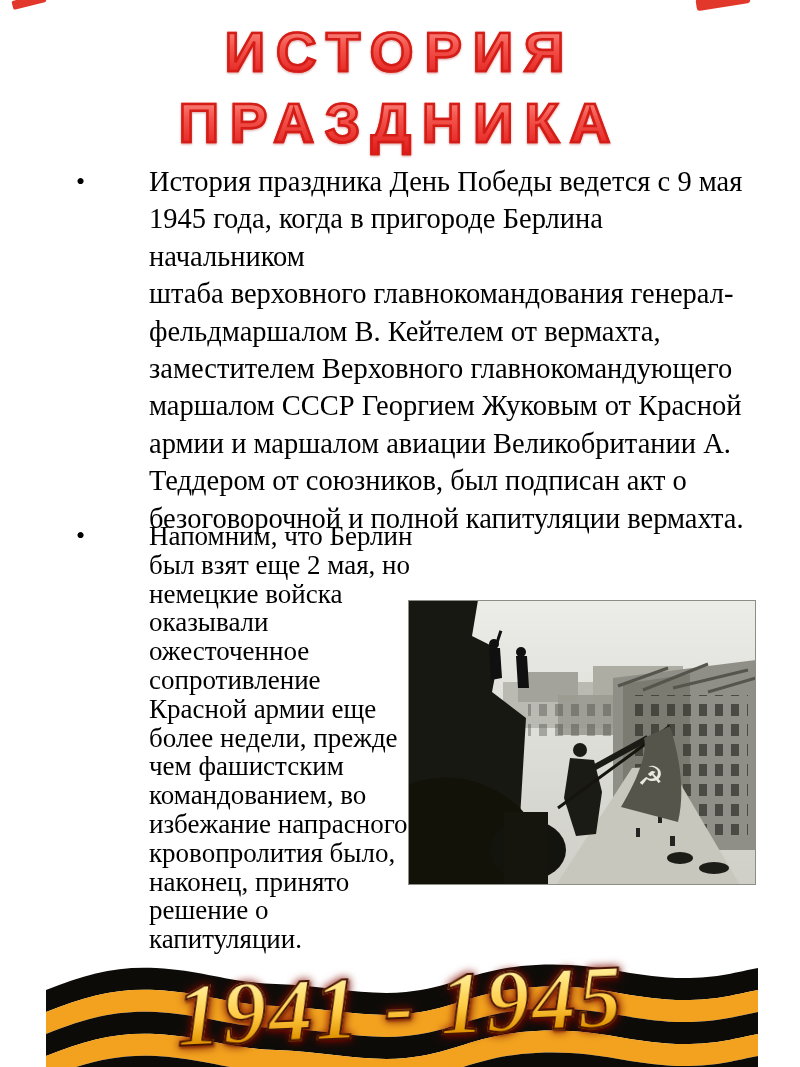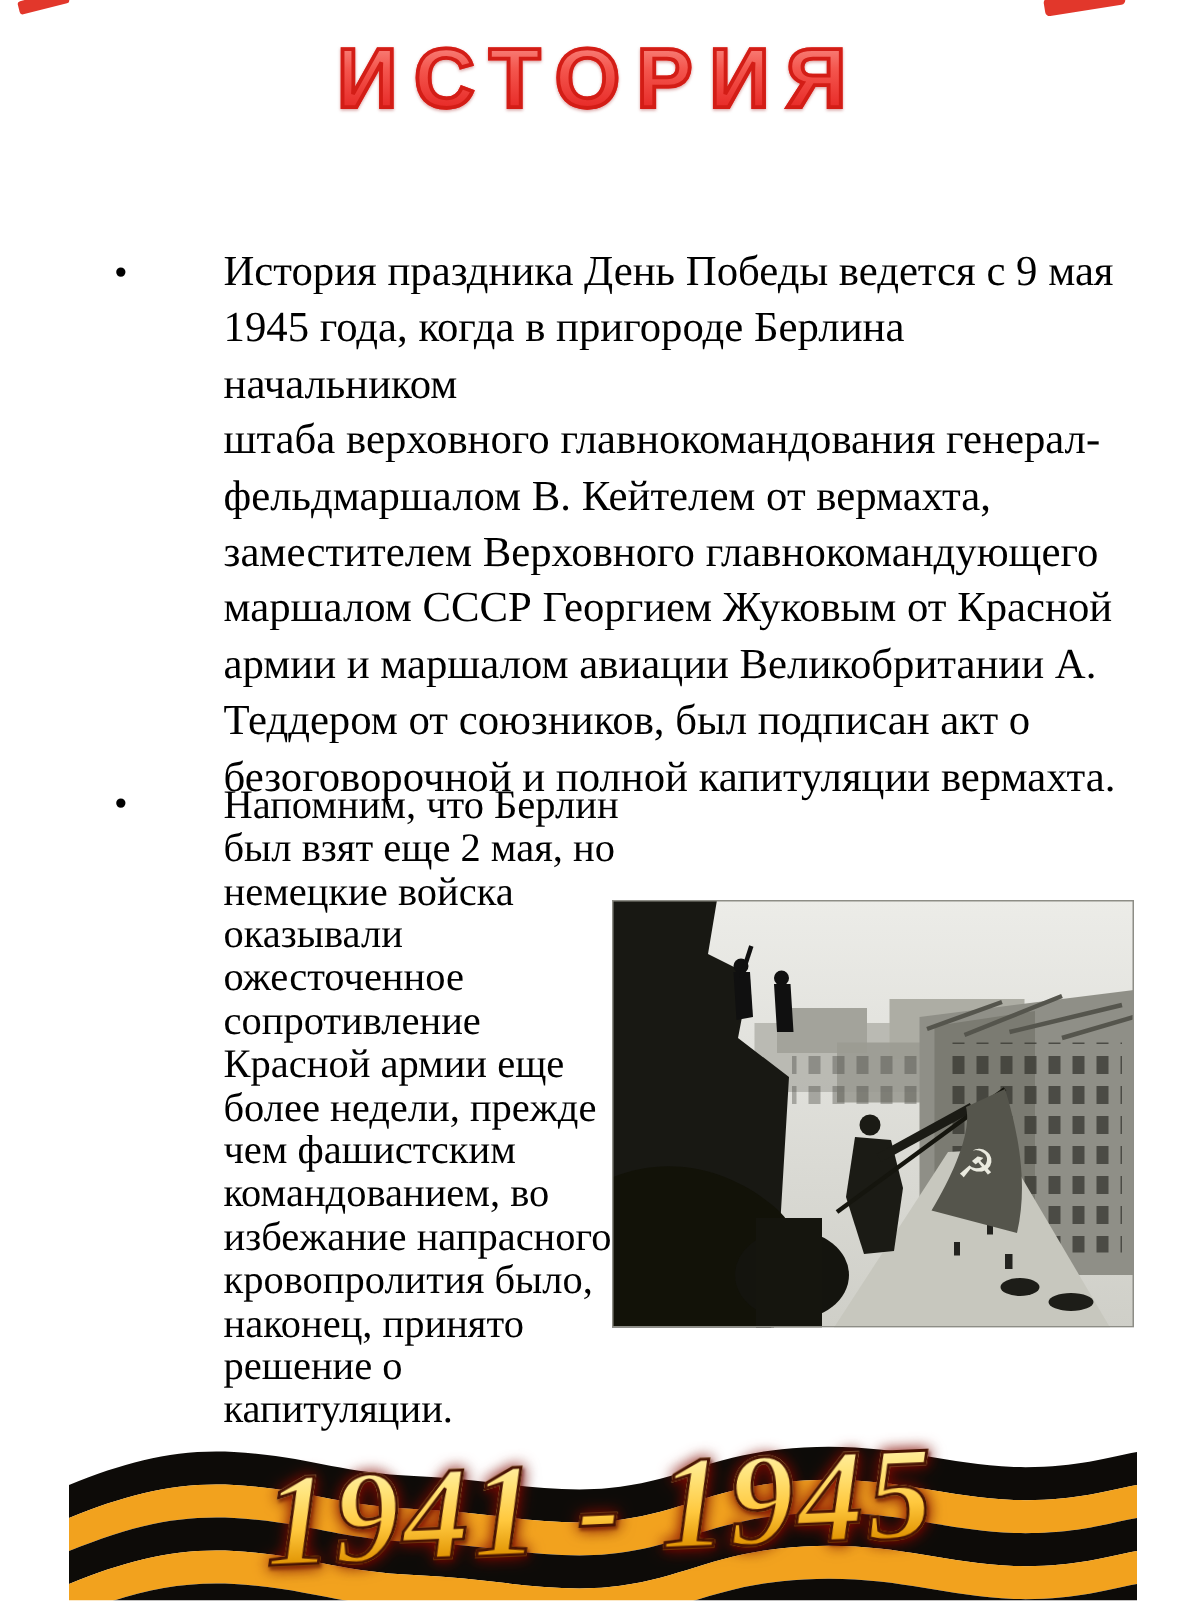--- a/index.html
+++ b/index.html
@@ -48,20 +48,21 @@
 </head>
 <body>
 
 <div class="page">
 
   <div class="corner-mark left"></div>
   <div class="corner-mark right"></div>
 
   <div class="title">
     <span class="grad">ИСТОРИЯ</span>
+    <span class="grad">ПРАЗДНИКА</span>
   </div>
 
   <div class="bullet b1">
     <span class="marker">•</span>
     <div class="btext">История праздника День Победы  ведется с 9 мая
 1945 года, когда в пригороде Берлина начальником
 штаба верховного главнокомандования генерал-
 фельдмаршалом В. Кейтелем от вермахта,
 заместителем Верховного главнокомандующего
 маршалом СССР Георгием Жуковым от Красной

